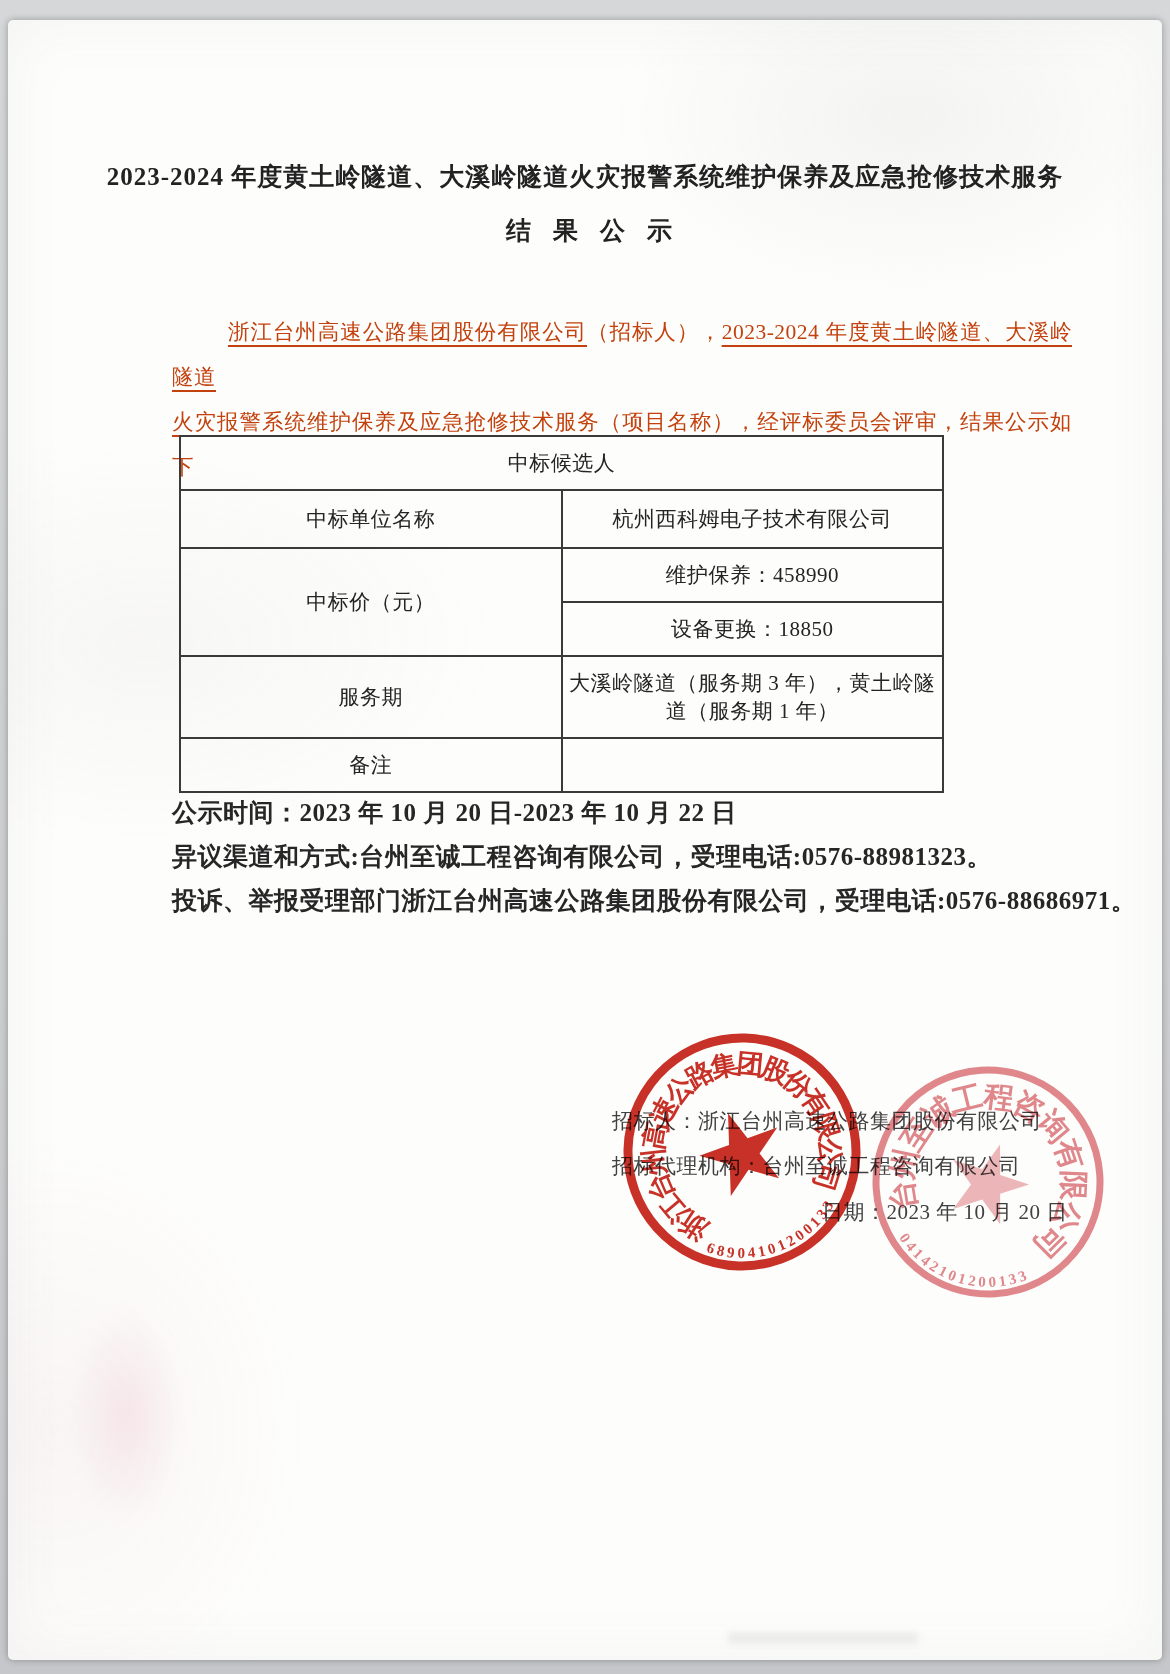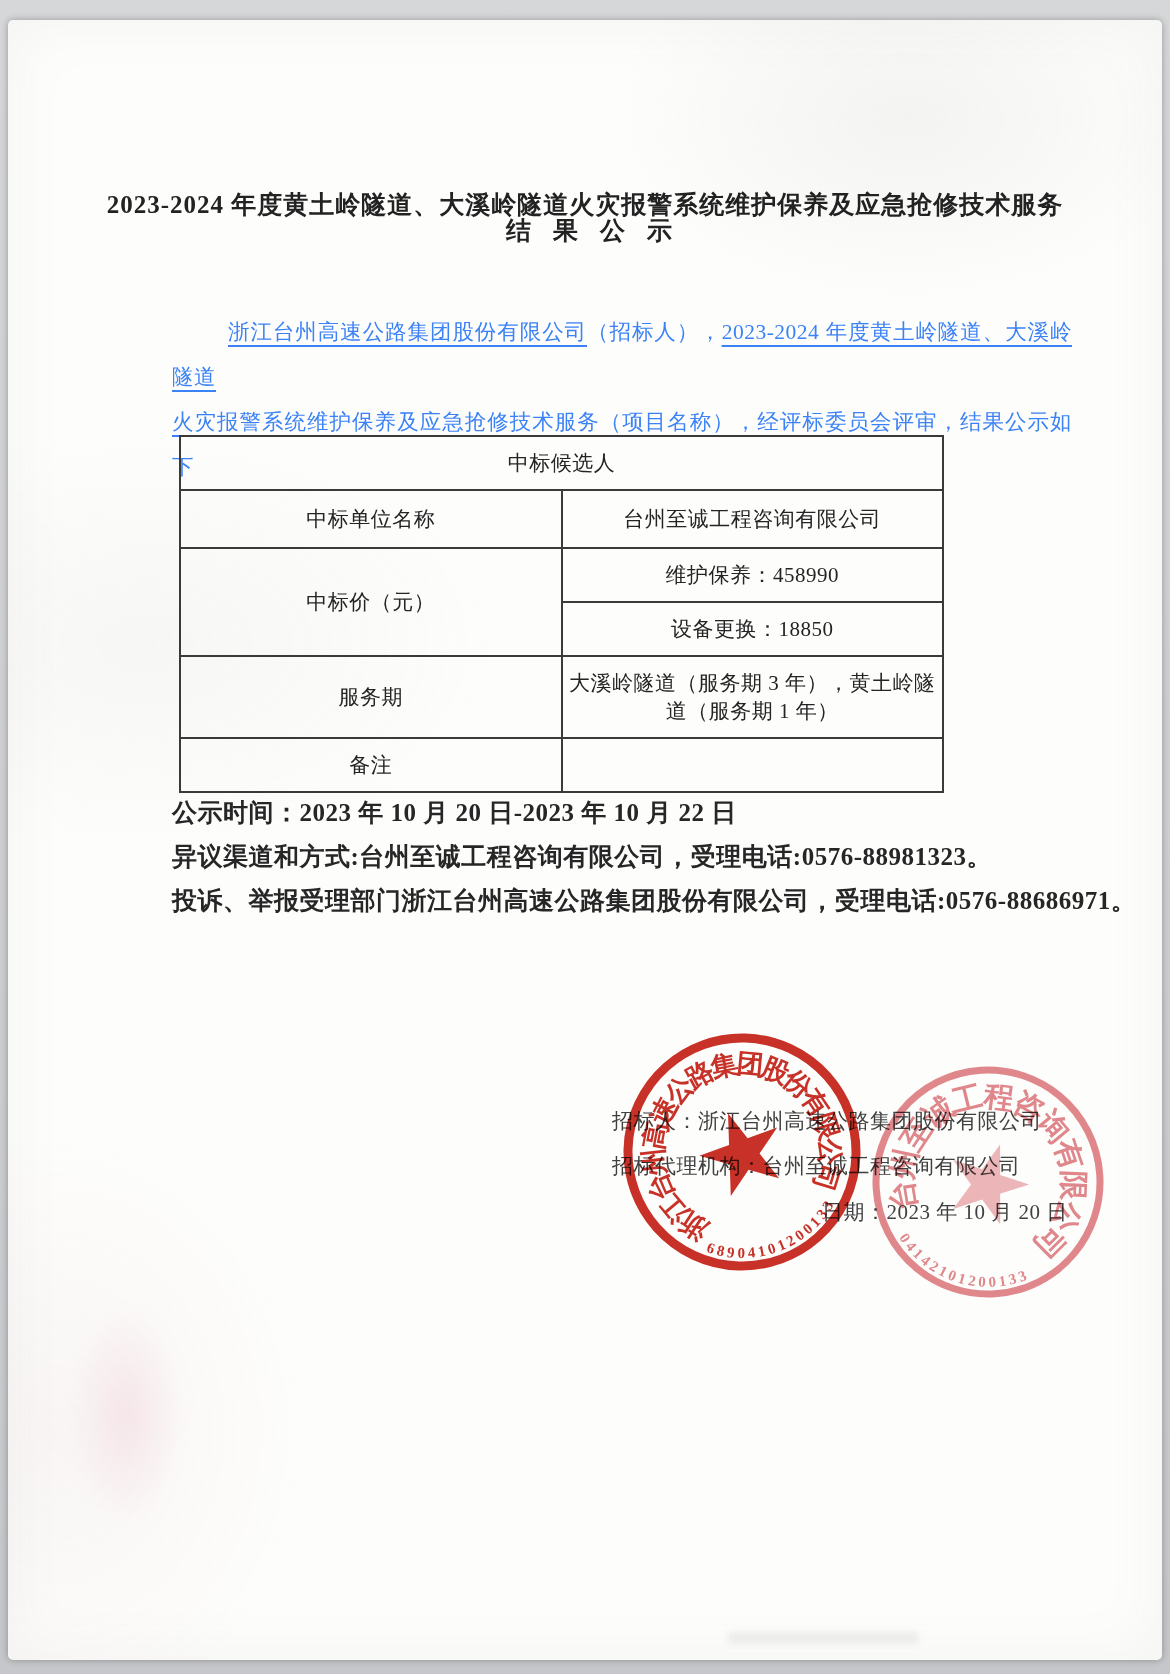--- a/index.html
+++ b/index.html
@@ -25,30 +25,30 @@
     position:absolute;left:52px;top:1270px;width:150px;height:290px;
     background:radial-gradient(closest-side, rgba(236,188,198,.30), transparent 75%);
     filter:blur(7px);
   }
   .smudge-gray{
     position:absolute;left:728px;top:1632px;width:190px;height:12px;
     background:rgba(60,60,60,.08);filter:blur(3px);
   }
   .title-1{
     position:absolute;left:0;top:160px;width:1170px;text-align:center;
-    font-size:25px;font-weight:bold;letter-spacing:1px;color:#222;margin-top:28px;
+    font-size:25px;font-weight:bold;letter-spacing:1px;color:#222;
   }
   .title-2{
     position:absolute;left:4px;top:214px;width:1170px;text-align:center;
     font-size:25px;font-weight:bold;letter-spacing:22px;text-indent:22px;color:#222;
   }
   .intro{
     position:absolute;left:172px;top:310px;width:900px;
     font-size:21.5px;line-height:45px;letter-spacing:.5px;text-align:justify;
-    text-indent:56px;margin:0;color:#3b82f6;
+    text-indent:56px;margin:0;color:#c2410c;
   }
   .intro .u{
     text-decoration:underline;
     text-decoration-thickness:1.5px;
     text-underline-offset:6px;
   }
   table.result{
     position:absolute;left:179px;top:435px;width:765px;
     border-collapse:collapse;table-layout:fixed;
     font-size:21px;color:#242424;letter-spacing:.5px;
@@ -95,21 +95,21 @@
 
 <p class="intro"><span class="u">浙江台州高速公路集团股份有限公司</span><span>（招标人），</span><span class="u">2023-2024 年度黄土岭隧道、大溪岭隧道</span><br><span class="u">火灾报警系统维护保养及应急抢修技术服务</span><span>（项目名称），经评标委员会评审，结果公示如下</span></p>
 
 <table class="result">
   <tbody>
       <tr class="r-head">
     <td colspan="2">中标候选人</td>
   </tr>
   <tr class="r-unit">
     <td class="col-label">中标单位名称</td>
-    <td>台州至诚工程咨询有限公司</td>
+    <td>杭州西科姆电子技术有限公司</td>
   </tr>
   <tr class="r-p1">
     <td class="col-label" rowspan="2">中标价（元）</td>
     <td>维护保养：458990</td>
   </tr>
   <tr class="r-p2">
     <td>设备更换：18850</td>
   </tr>
   <tr class="r-serv">
     <td class="col-label">服务期</td>

